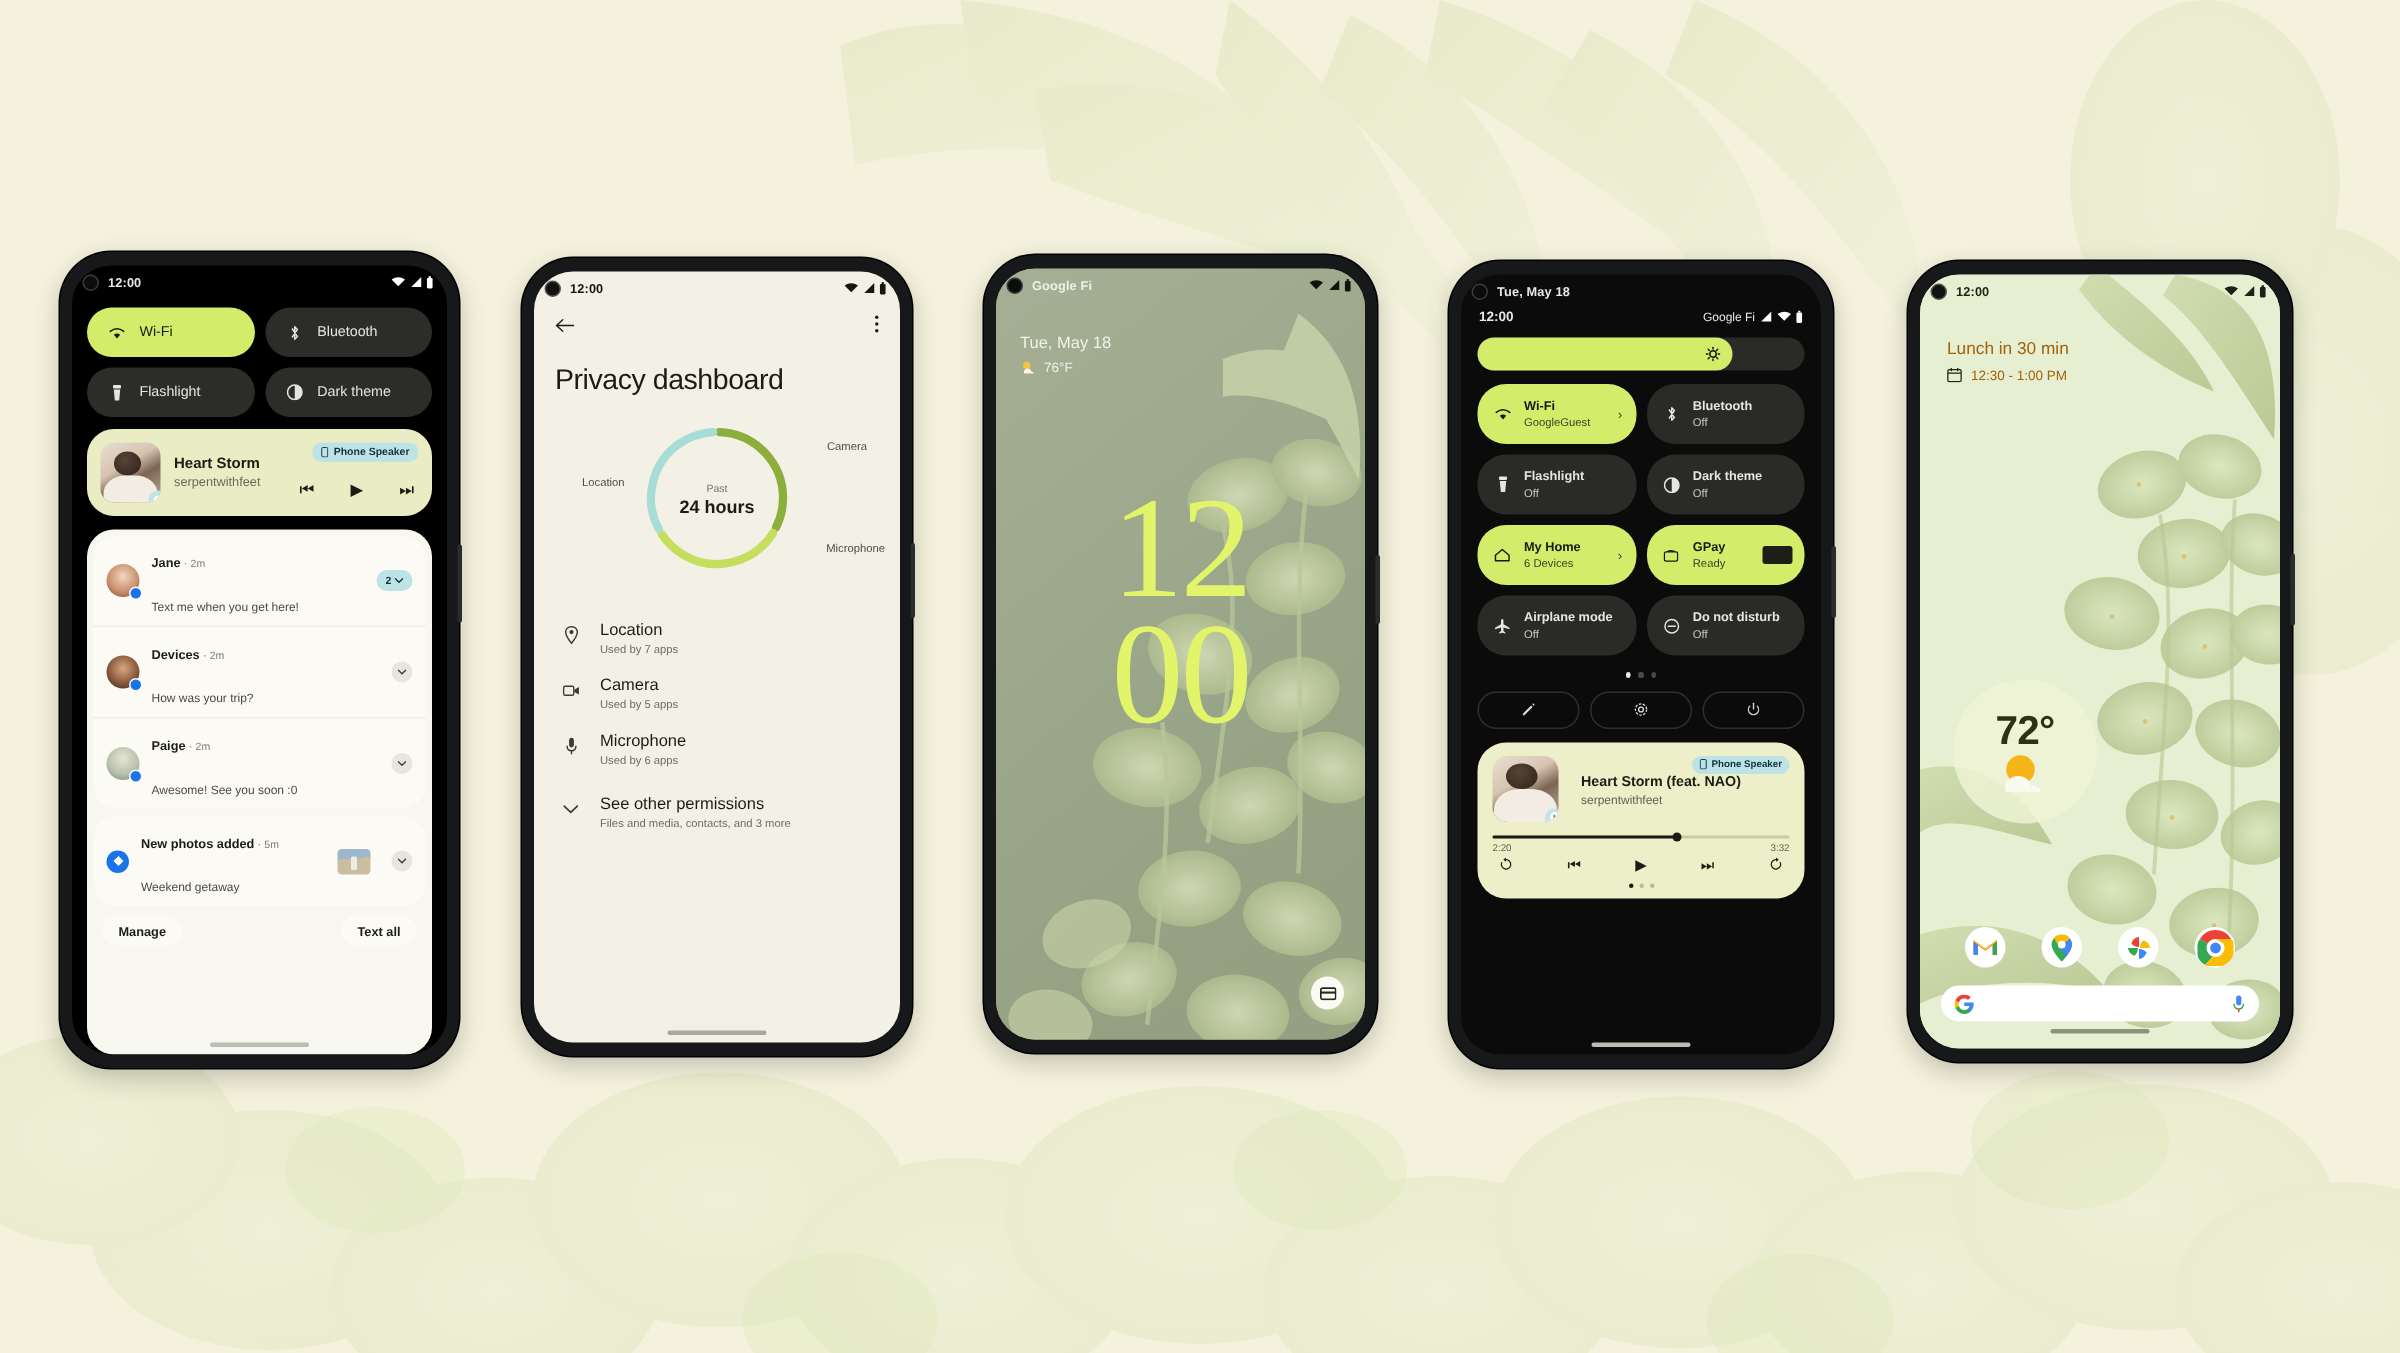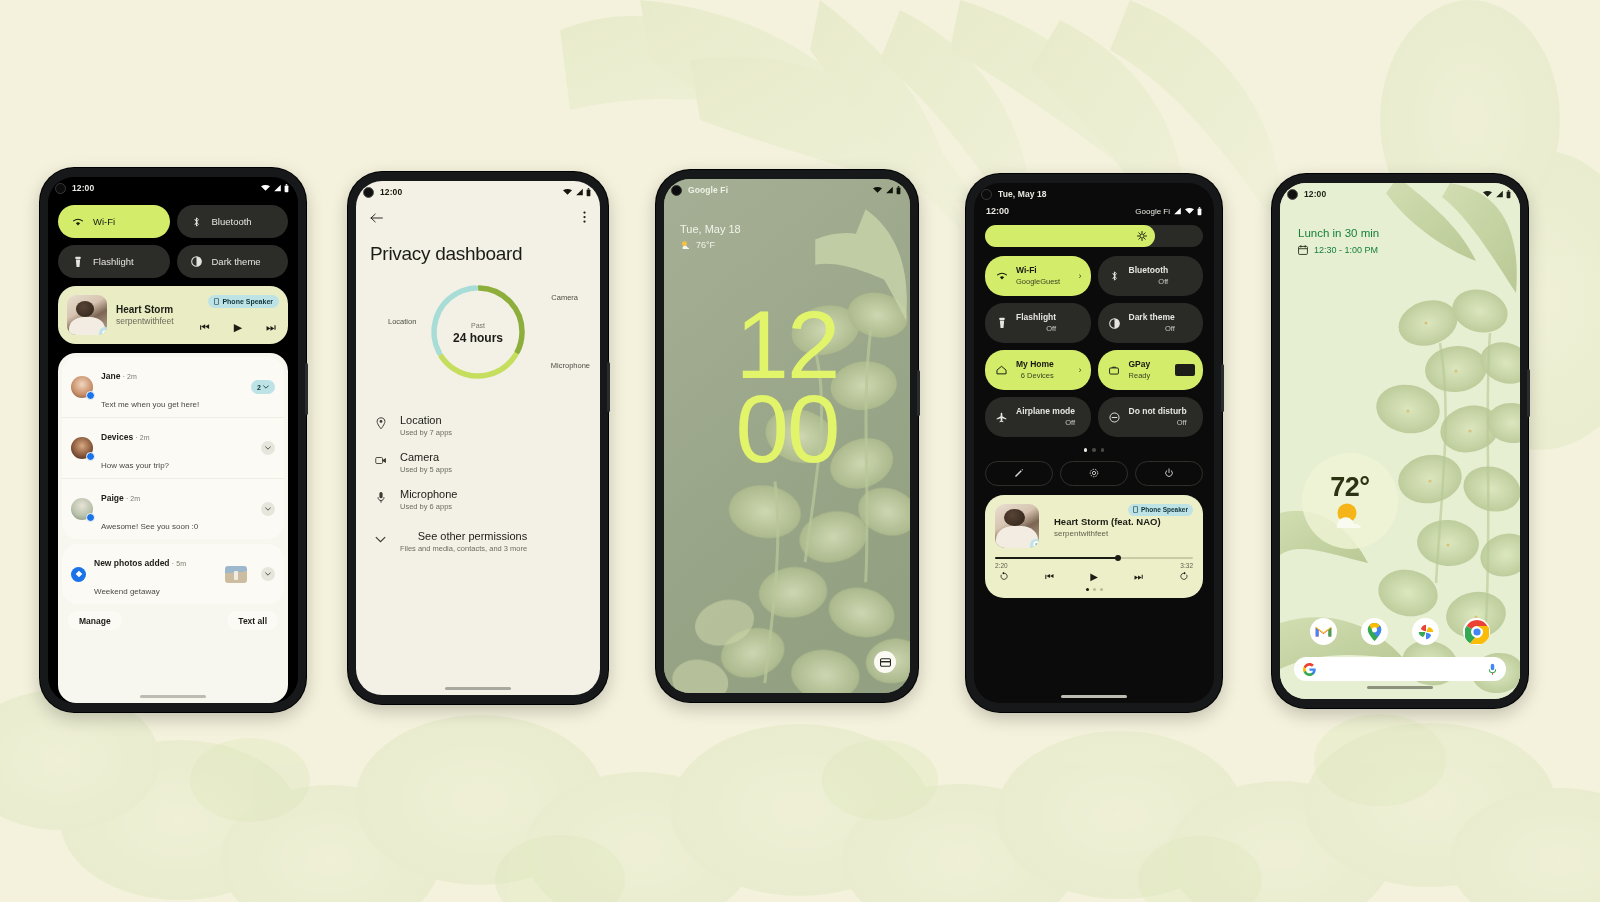--- a/index.html
+++ b/index.html
@@ -143,23 +143,23 @@
 
   
   #phone3 { left: 656px; top: 170px; width: 262px; height: 532px; }
   #phone3 .screen { background:#9aa68a; position:relative; }
   .p3-wall { position:absolute; inset:0; }
   .p3-top { position:relative; z-index:3; }
   #phone3 .sbar .t { color: #eef1e6; }
   .p3-date { position:absolute; left: 16px; top: 44px; z-index:4; color:#f0f3e8;}
   .p3-date .d1 { font-size: 11px; font-weight: 500; }
   .p3-date .d2 { font-size: 9px; margin-top: 5px; display:flex; align-items:center; gap:5px;}
-  .p3-clock { position:absolute; left: 50%; transform: translateX(-50%); top: 124px;
+  .p3-clock { position:absolute; left: 50%; transform: translateX(-50%); top: 144px;
               z-index: 4; color: #E1F46A; font-size: 96px; line-height: .88; font-weight: 400;
-              letter-spacing: -2px; text-align:center;}
+              letter-spacing: -2px; text-align:center;font-family:Liberation Serif, serif;}
   .p3-wallet { position:absolute; right: 14px; bottom: 20px; width: 22px; height: 22px;
                border-radius: 50%; background:#fbfbf4; z-index:5;
                display:flex;align-items:center;justify-content:center;}
 
   
   #phone4 { left: 966px; top: 174px; width: 256px; height: 538px; }
   #phone4 .screen { background:#0b0b0b; display:flex; flex-direction:column; }
   .p4-sbar2 { display:flex; align-items:center; padding: 1px 12px 0; color:#e9e8e2; }
   .p4-sbar2 .t { font-size: 9px; font-weight:600;}
   .p4-sbar2 .spacer{flex:1}
@@ -168,21 +168,21 @@
     margin: 9px 11px 0; height: 22px; border-radius: 14px; background: #2a2b26; position: relative;
   }
   .bright .fill { position:absolute; left:0; top:0; bottom:0; width: 78%; border-radius: 14px;
                   background:#D3EC6A; display:flex;align-items:center;justify-content:flex-end;
                   padding-right: 8px;}
   .p4-grid { padding: 9px 11px 0; display:grid; grid-template-columns:1fr 1fr; gap: 7px; }
   .p4-tile { height: 40px; border-radius: 19px; background:#2a2b26; color:#e6e5df;
              display:flex; align-items:center; gap:8px; padding: 0 10px; position:relative;}
   .p4-tile.on { background:#D3EC6A; color:#171810; }
   .p4-tl { font-size: 8.5px; font-weight: 600; line-height:1.15;}
-  .p4-sl { font-size: 7.5px; opacity:.82; margin-top:1px;text-align:right;}
+  .p4-sl { font-size: 7.5px; opacity:.82; margin-top:1px;}
   .p4-chev { position:absolute; right: 9px; font-size: 9px; opacity:.8;}
   .gpay-card { position:absolute; right: 8px; top:50%; transform:translateY(-50%);
                width:20px;height:12px;border-radius:2px;background:#1d1e18;}
   .p4-dots { display:flex; justify-content:center; gap:5px; margin-top: 11px; }
   .p4-dots i { width:3.5px;height:3.5px;border-radius:50%;background:#4a4a44; display:block;}
   .p4-dots i.a { background:#e9e8e2; }
   .p4-actions { display:flex; gap:7px; padding: 9px 11px 0; }
   .p4-act { flex:1; height: 25px; border-radius: 14px; border:1px solid #2f302a;
             display:flex;align-items:center;justify-content:center; color:#ddddd6;}
   .p4-media { margin: 9px 11px 0; border-radius: 19px; background:#EDEFC8;
@@ -207,21 +207,21 @@
   .p4-tctrl { display:flex; justify-content:space-between; padding: 0 4px; margin-top: 2px; align-items:center;}
   .p4-tctrl span { font-size: 10px; }
   .p4-mdots { display:flex; justify-content:center; gap:4px; margin-top: 5px;}
   .p4-mdots i{width:3px;height:3px;border-radius:50%;background:#b9bb96;display:block;}
   .p4-mdots i.a{background:#1b1c14;}
 
   
   #phone5 { left: 1272px; top: 174px; width: 256px; height: 534px; }
   #phone5 .screen { background:#E2EBCB; position:relative; }
   #phone5 .sbar .t { color:#1e2116; }
-  .p5-at { position:absolute; left: 18px; top: 44px; z-index:4; color:#15803d;}
+  .p5-at { position:absolute; left: 18px; top: 44px; z-index:4; color:#a16207;}
   .p5-at .a1 { font-size: 11.5px; }
   .p5-at .a2 { font-size: 9px; margin-top: 6px; display:flex; align-items:center; gap:6px;}
   .p5-weather { position:absolute; left: 22px; top: 270px; width: 96px; height: 96px;
                 border-radius: 50%; background: rgba(239,244,214,.82); z-index:4;
                 display:flex;flex-direction:column;align-items:center;justify-content:center;}
   .p5-weather .deg { font-size: 27px; font-weight: 600; color:#2c3312; letter-spacing:-.5px;}
   .p5-dock { position:absolute; left:0; right:0; bottom: 54px; display:flex;
              justify-content:space-around; padding: 0 18px; z-index:5;}
   .app { width: 27px; height: 27px; border-radius:50%; background:#fff; position:relative;
          display:flex;align-items:center;justify-content:center; overflow:hidden;}
@@ -537,21 +537,21 @@
               <rect x="3" y="1" width="4" height="8" rx="2" fill="#3b3b33"></rect>
               <path d="M1.3 7.6 C1.3 10.4 3 11.8 5 11.8 C7 11.8 8.7 10.4 8.7 7.6" fill="none" stroke="#3b3b33" stroke-width="1.2"></path>
               <path d="M5 11.8 L5 14.6" stroke="#3b3b33" stroke-width="1.2"></path>
             </svg>
         </span>
         <span>
           <div class="p2-nm">Microphone</div>
           <div class="p2-sub">Used by 6 apps</div>
         </span>
       </div>
-      <div class="p2-item" style="padding-top:12px;text-align:right;">
+      <div class="p2-item" style="padding-top:12px;">
         <span class="p2-ic">
           <svg viewBox="0 0 12 8" width="11" height="7">
               <path d="M1 1.6 L6 6.4 L11 1.6" stroke="#3b3b33" stroke-width="1.3" fill="none" stroke-linecap="round"></path>
             </svg>
         </span>
         <span>
           <div class="p2-nm">See other permissions</div>
           <div class="p2-sub">Files and media, contacts, and 3 more</div>
         </span>
       </div>

